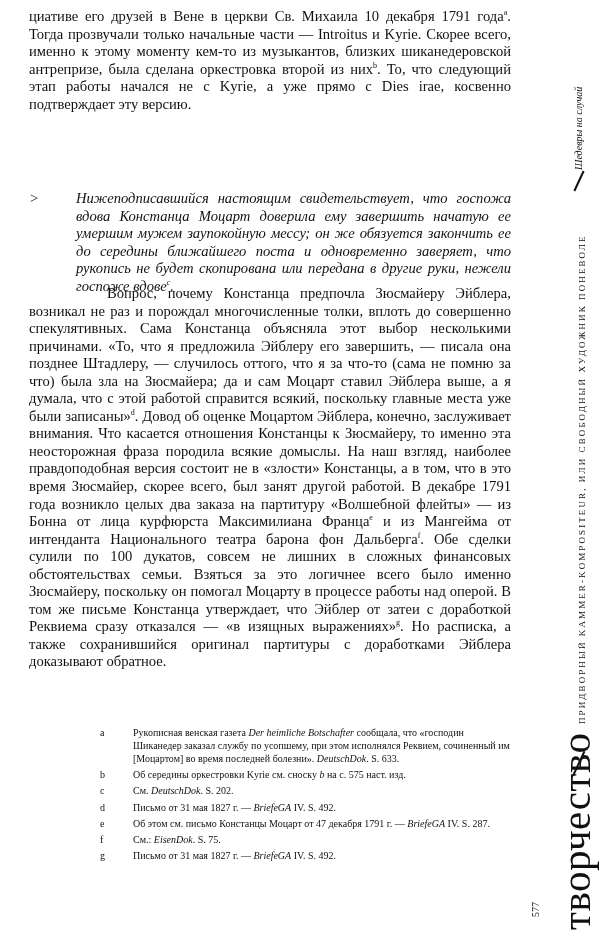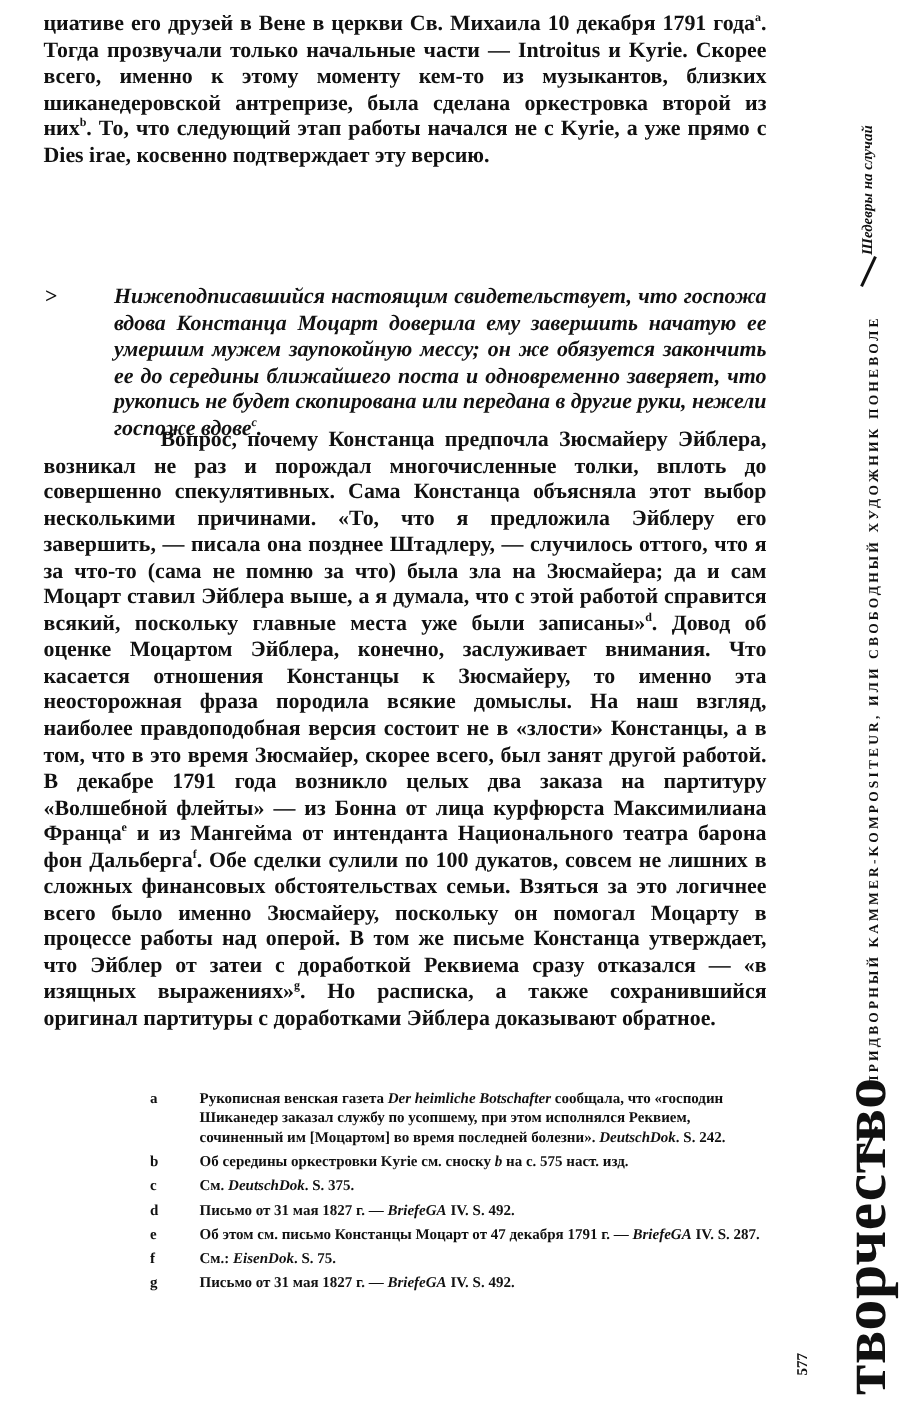--- a/index.html
+++ b/index.html
@@ -1,17 +1,17 @@
 <!DOCTYPE html>
 <html><head>
 <meta charset="utf-8">
 <style>
   html, body { margin:0; padding:0; background:#ffffff; }
   body { width:600px; height:943px; position:relative; overflow:hidden; color:#111; font-family:"Liberation Serif", serif; }
-  .page { position:absolute; left:0; top:0; width:600px; height:943px;font-weight:bold; }
+  .page { position:absolute; left:0; top:0; width:600px; height:943px; }
   .body-text { position:absolute; left:29px; top:8px; width:482px; font-size:14.6px; line-height:17.55px; text-align:justify; }
   .body-text p { margin:0; }
   .indent { text-indent:78px; }
   .quote { position:absolute; left:29px; top:190px; width:482px; font-size:14.6px; line-height:17.6px; }
   .quote .marker { position:absolute; left:1px; top:0; }
   .quote .qtext { margin-left:47px; font-style:italic; text-align:justify; }
   sup { font-size:8px; vertical-align:super; line-height:0; }
   .p2 { position:absolute; left:29px; top:285px; width:482px; font-size:14.6px; line-height:17.55px; text-align:justify; }
   .p2 p { margin:0; }
   .footnotes { position:absolute; left:100px; top:726px; width:410px; font-size:10px; line-height:13px; }
@@ -41,29 +41,29 @@
     <div class="qtext"><span>Нижеподписавшийся настоящим свидетельствует, что госпожа вдова Констанца Моцарт доверила ему завершить начатую ее умершим мужем заупокойную мессу; он же обязуется закончить ее до середины ближайшего поста и одновременно заверяет, что рукопись не будет скопирована или передана в другие руки, нежели госпоже вдове</span><sup>c</sup><span>.</span></div>
   </div>
 
   <div class="p2">
     <p class="indent"><span>Вопрос, почему Констанца предпочла Зюсмайеру Эйблера, возникал не раз и порождал многочисленные толки, вплоть до совершенно спекулятивных. Сама Констанца объясняла этот выбор несколькими причинами. «То, что я предложила Эйблеру его завершить, — писала она позднее Штадлеру, — случилось оттого, что я за что-то (сама не помню за что) была зла на Зюсмайера; да и сам Моцарт ставил Эйблера выше, а я думала, что с этой работой справится всякий, поскольку главные места уже были записаны»</span><sup>d</sup><span>. Довод об оценке Моцартом Эйблера, конечно, заслуживает внимания. Что касается отношения Констанцы к Зюсмайеру, то именно эта неосторожная фраза породила всякие домыслы. На наш взгляд, наиболее правдоподобная версия состоит не в «злости» Констанцы, а в том, что в это время Зюсмайер, скорее всего, был занят другой работой. В декабре 1791 года возникло целых два заказа на партитуру «Волшебной флейты» — из Бонна от лица курфюрста Максимилиана Франца</span><sup>e</sup><span> и из Мангейма от интенданта Национального театра барона фон Дальберга</span><sup>f</sup><span>. Обе сделки сулили по 100 дукатов, совсем не лишних в сложных финансовых обстоятельствах семьи. Взяться за это логичнее всего было именно Зюсмайеру, поскольку он помогал Моцарту в процессе работы над оперой. В том же письме Констанца утверждает, что Эйблер от затеи с доработкой Реквиема сразу отказался — «в изящных выражениях»</span><sup>g</sup><span>. Но расписка, а также сохранившийся оригинал партитуры с доработками Эйблера доказывают обратное.</span></p>
   </div>
 
   <div class="footnotes">
     <div class="fn">
         <span class="letter">a</span>
-        <span class="text"><span>Рукописная венская газета </span><em>Der heimliche Botschafter</em><span> сообщала, что «господин Шиканедер заказал службу по усопшему, при этом исполнялся Реквием, сочиненный им [Моцартом] во время последней болезни». </span><em>DeutschDok</em><span>. S. 242.</span></span>
+        <span class="text"><span>Рукописная венская газета </span><em>Der heimliche Botschafter</em><span> сообщала, что «господин Шиканедер заказал службу по усопшему, при этом исполнялся Реквием, сочиненный им [Моцартом] во время последней болезни». </span><em>DeutschDok</em><span>. S. 633.</span></span>
       </div>
     <div class="fn">
         <span class="letter">b</span>
         <span class="text"><span>Об середины оркестровки Kyrie см. сноску </span><em>b</em><span> на с. 575 наст. изд.</span></span>
       </div>
     <div class="fn">
         <span class="letter">c</span>
-        <span class="text"><span>См. </span><em>DeutschDok</em><span>. S. 375.</span></span>
+        <span class="text"><span>См. </span><em>DeutschDok</em><span>. S. 202.</span></span>
       </div>
     <div class="fn">
         <span class="letter">d</span>
         <span class="text"><span>Письмо от 31 мая 1827 г. — </span><em>BriefeGA</em><span> IV. S. 492.</span></span>
       </div>
     <div class="fn">
         <span class="letter">e</span>
         <span class="text"><span>Об этом см. письмо Констанцы Моцарт от 47 декабря 1791 г. — </span><em>BriefeGA</em><span> IV. S. 287.</span></span>
       </div>
     <div class="fn">

